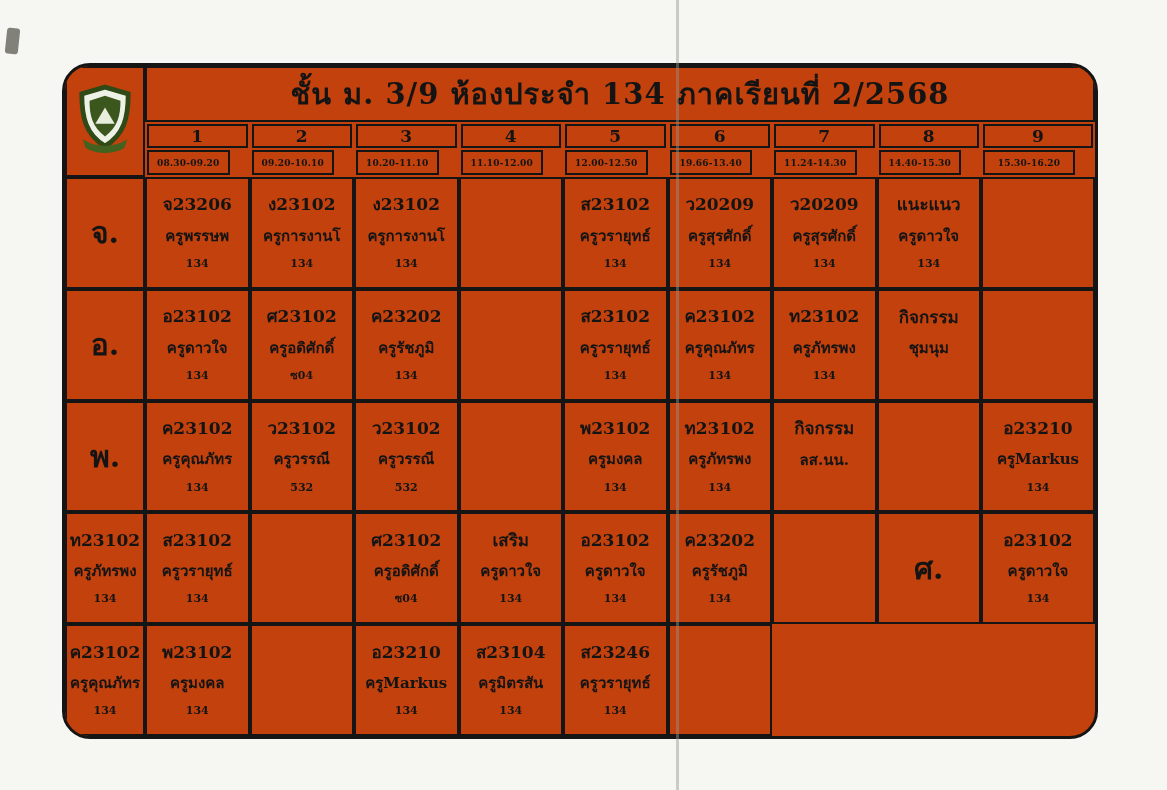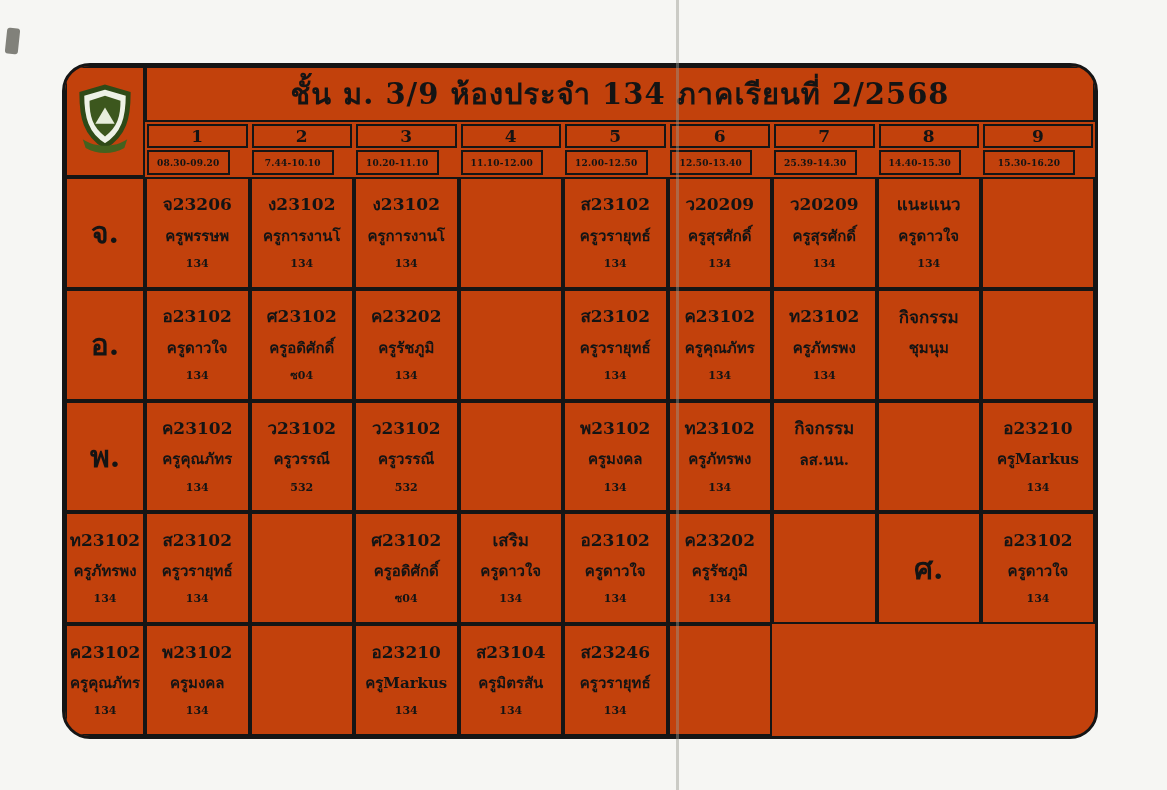--- a/index.html
+++ b/index.html
@@ -83,26 +83,26 @@
   <div class="cell pnum">1</div>
       <div class="cell pnum">2</div>
       <div class="cell pnum">3</div>
       <div class="cell pnum">4</div>
       <div class="cell pnum">5</div>
       <div class="cell pnum">6</div>
       <div class="cell pnum">7</div>
       <div class="cell pnum">8</div>
       <div class="cell pnum">9</div>
       <div class="cell ptime">08.30-09.20</div>
-      <div class="cell ptime">7.44-10.10</div>
+      <div class="cell ptime">09.20-10.10</div>
       <div class="cell ptime">10.20-11.10</div>
       <div class="cell ptime">11.10-12.00</div>
       <div class="cell ptime">12.00-12.50</div>
-      <div class="cell ptime">12.50-13.40</div>
-      <div class="cell ptime">25.39-14.30</div>
+      <div class="cell ptime">19.66-13.40</div>
+      <div class="cell ptime">11.24-14.30</div>
       <div class="cell ptime">14.40-15.30</div>
       <div class="cell ptime">15.30-16.20</div>
       <div class="cell dlabel">จ.</div>
       <div class="cell subj">
         <span class="code">จ23206</span>
         <span class="teacher">ครูพรรษพ</span>
         <span class="room">134</span>
       </div>
       <div class="cell subj">
         <span class="code">ง23102</span>

